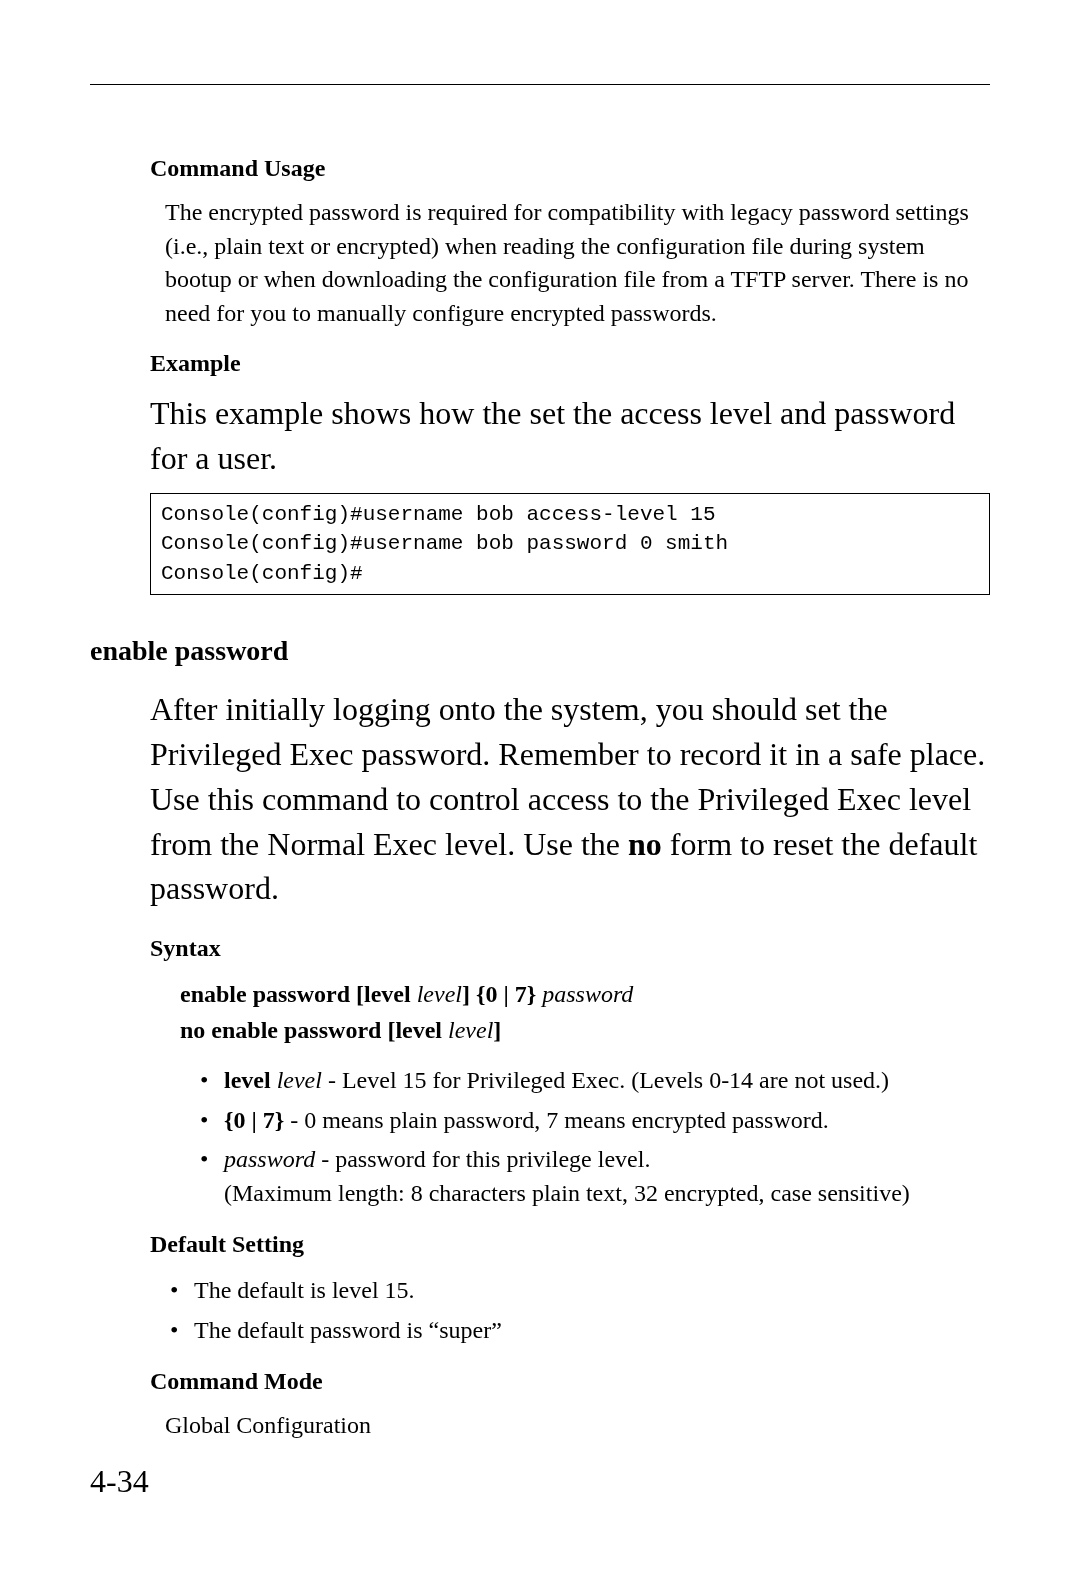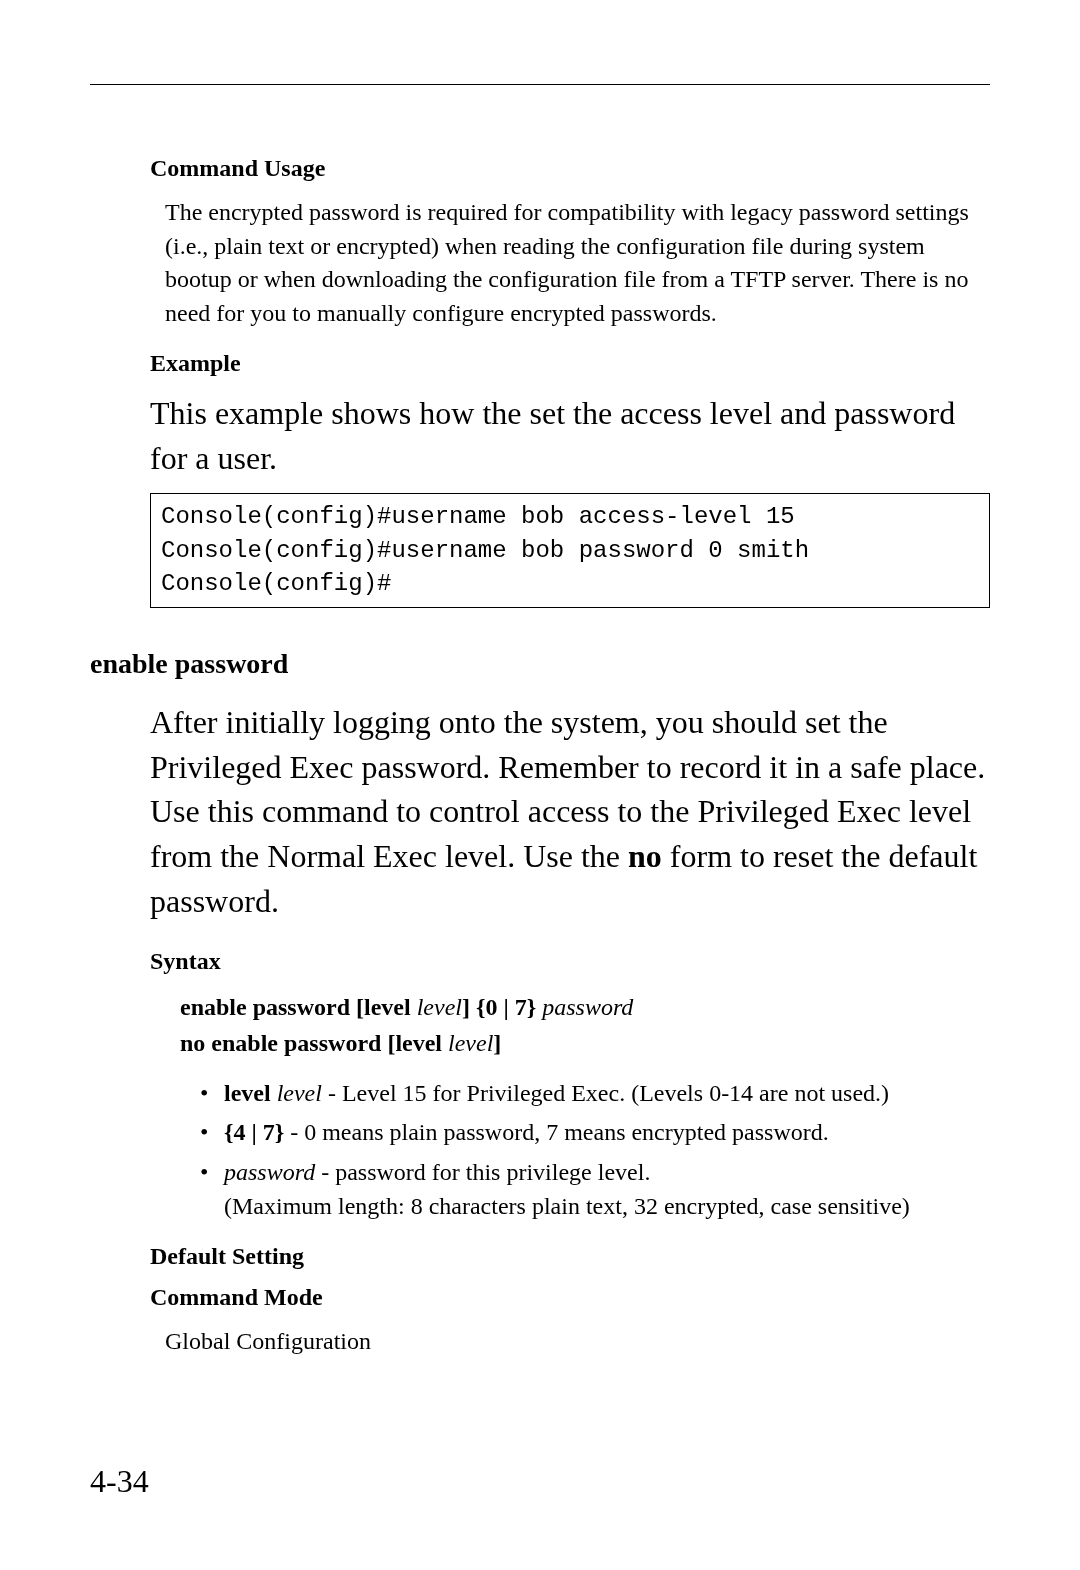--- a/index.html
+++ b/index.html
@@ -46,21 +46,21 @@
     
     .body-text-noindent {
       font-size: 32px;
       line-height: 1.4;
       margin-bottom: 12px;
     }
     
     .code-block {
       border: 1px solid #000;
       font-family: 'Courier New', Courier, monospace;
-      font-size: 24px;
+      font-size: 21px;
       line-height: 1.4;
       padding: 6px 10px;
       margin-bottom: 40px;
       white-space: pre;
     }
     
     .section-title {
       font-weight: bold;
       font-size: 28px;
       margin-left: -60px;
@@ -178,28 +178,32 @@
     <div class="syntax-line">
       <span class="bold">no enable password </span><span class="bold">[</span><span class="bold">level </span><span class="italic">level</span><span class="bold">]</span>
     </div>
   </div>
 
   <ul class="bullet-list">
     <li>
       <span class="bold">level </span><span class="italic">level</span><span> - Level 15 for Privileged Exec. (Levels 0-14 are not used.)</span>
     </li>
     <li>
-      <span class="bold">{4 | 7}</span><span> - 0 means plain password, 7 means encrypted password.</span>
+      <span class="bold">{0 | 7}</span><span> - 0 means plain password, 7 means encrypted password.</span>
     </li>
     <li>
       <span class="italic">password</span><span> - password for this privilege level.</span>
       <span class="continuation">(Maximum length: 8 characters plain text, 32 encrypted, case sensitive)</span>
     </li>
   </ul>
 
   <div class="subsection-title">Default Setting</div>
+  <ul class="bullet-list-simple">
+    <li>The default is level 15.</li>
+    <li>The default password is “super”</li>
+  </ul>
 
   <div class="subsection-title">Command Mode</div>
   <div class="body-text">Global Configuration</div>
 
 </div>
 
 <div class="page-number">4-34</div>
 
 </body></html>

